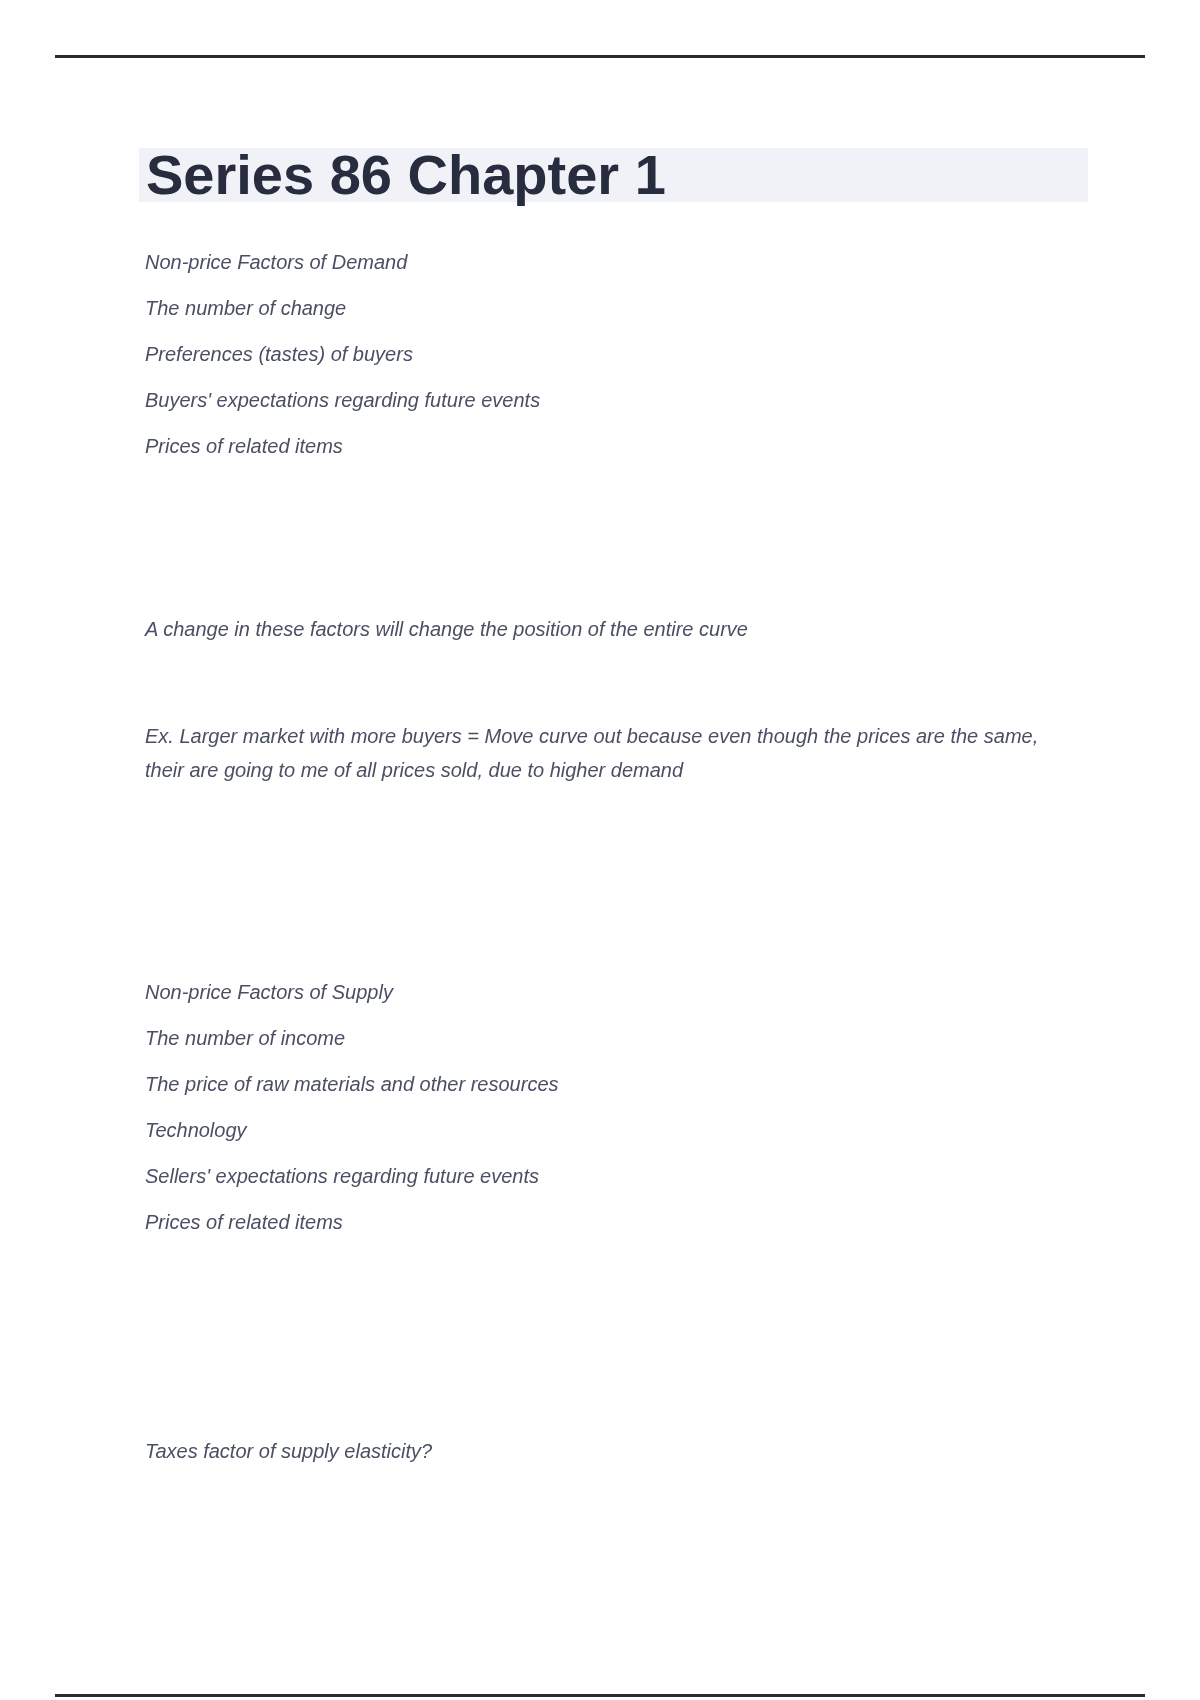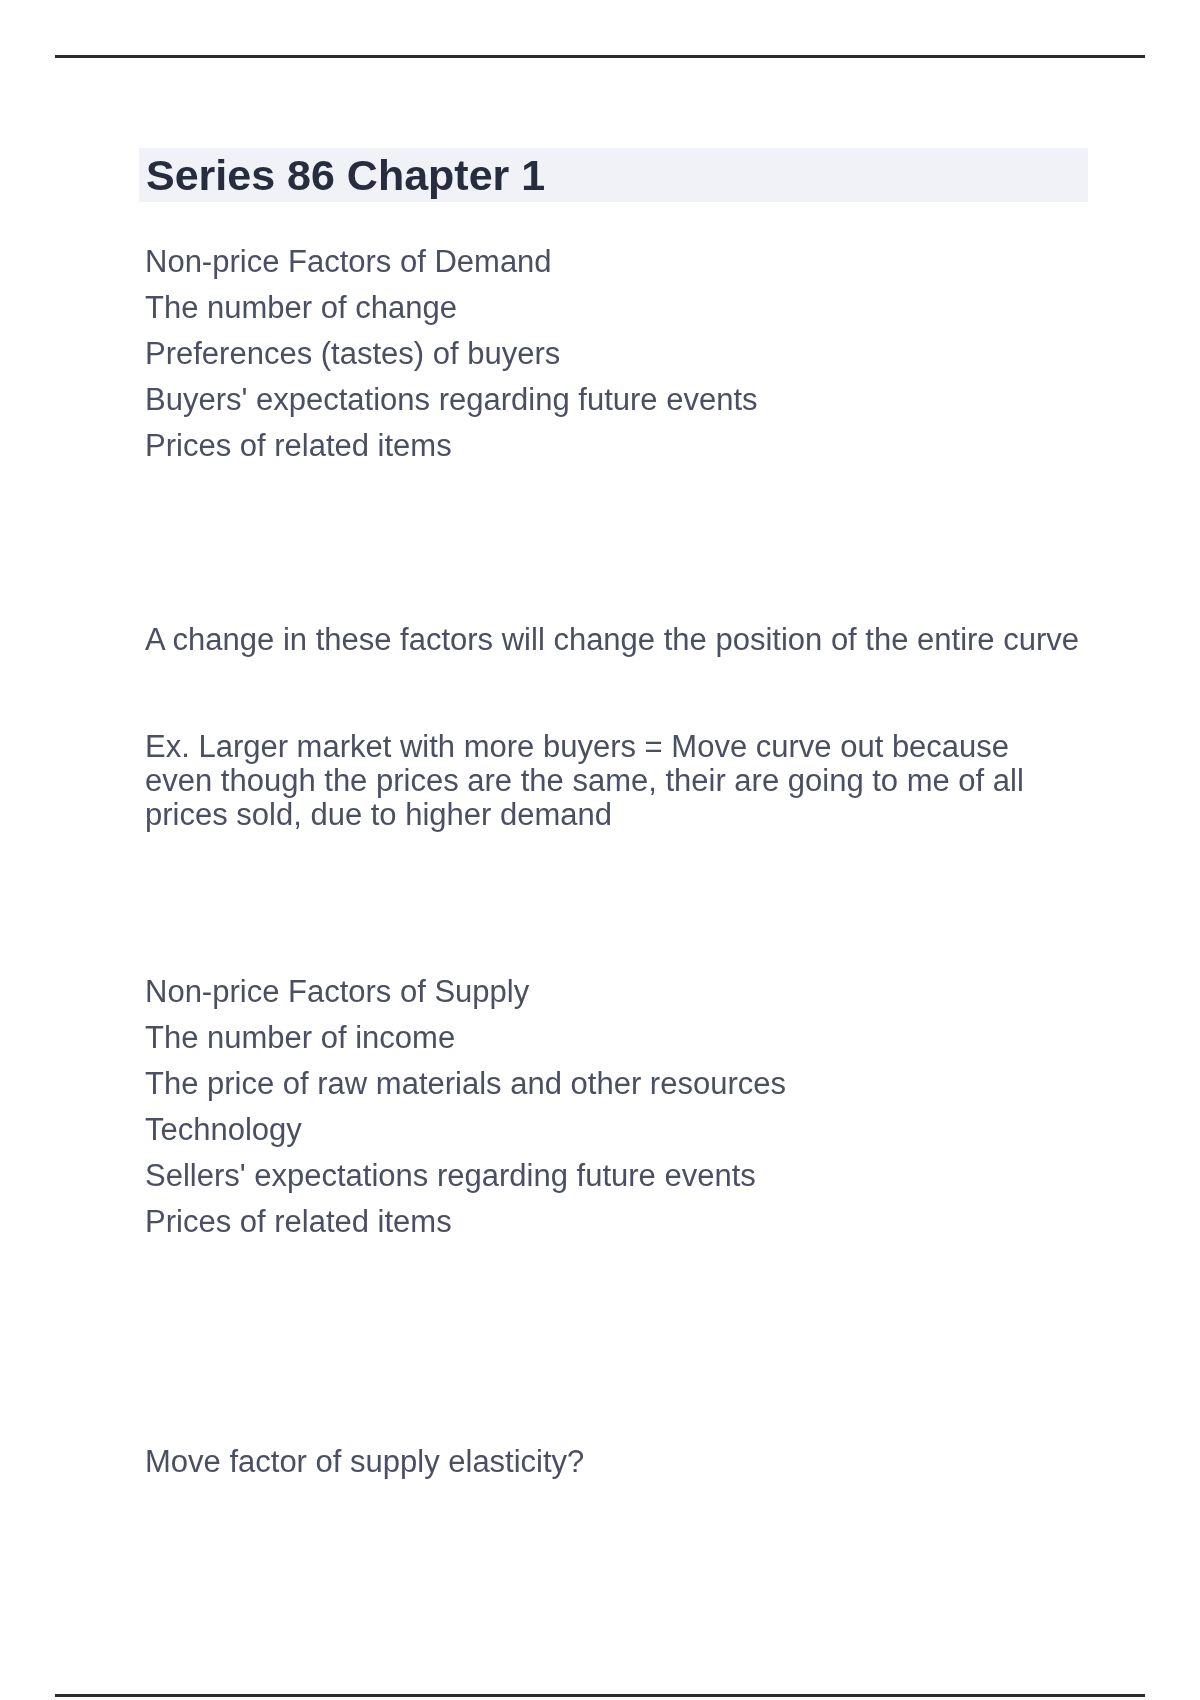--- a/index.html
+++ b/index.html
@@ -32,33 +32,34 @@
     position: absolute;
     left: 139px;
     top: 148px;
     width: 949px;
     height: 54px;
     background: var(--title_bg);
   }
   .title-bar h1 {
     margin: 0;
     padding: 0 0 0 7px;
-    font-size: 43px;
+    font-size: 56px;
     line-height: 54px;
     font-weight: bold;
     color: var(--title_text);
     white-space: nowrap;
   }
   .block {
     position: absolute;
     left: 145px;
     width: 935px;
     color: var(--body_text);
-    font-size: 31px;
+    font-size: 20px;
     line-height: 34px;
+    font-style: italic;
   }
   .block p { margin: 0 0 12px 0; }
   .block p:last-child { margin-bottom: 0; }
   .demand-section   { top: 245px; }
   .change-note      { top: 592px; }
   .example-note     { top: 699px; }
   .supply-section   { top: 975px; }
   .question-line    { top: 1414px; }
 </style>
 </head>
@@ -84,15 +85,15 @@
 
 <section class="block supply-section">
   <p>Non-price Factors of Supply</p>
   <p>The number of income</p>
   <p>The price of raw materials and other resources</p>
   <p>Technology</p>
   <p>Sellers' expectations regarding future events</p>
   <p>Prices of related items</p>
 </section>
 
-<p class="block question-line">Move factor of supply elasticity?</p>
+<p class="block question-line">Taxes factor of supply elasticity?</p>
 
 <div class="rule rule-bottom"></div>
 
 </body></html>

